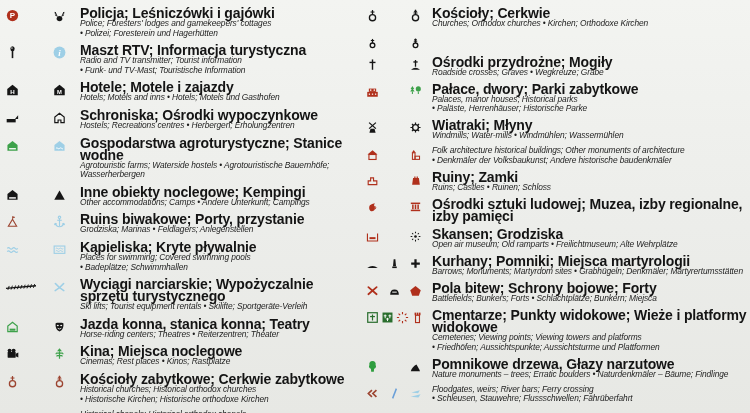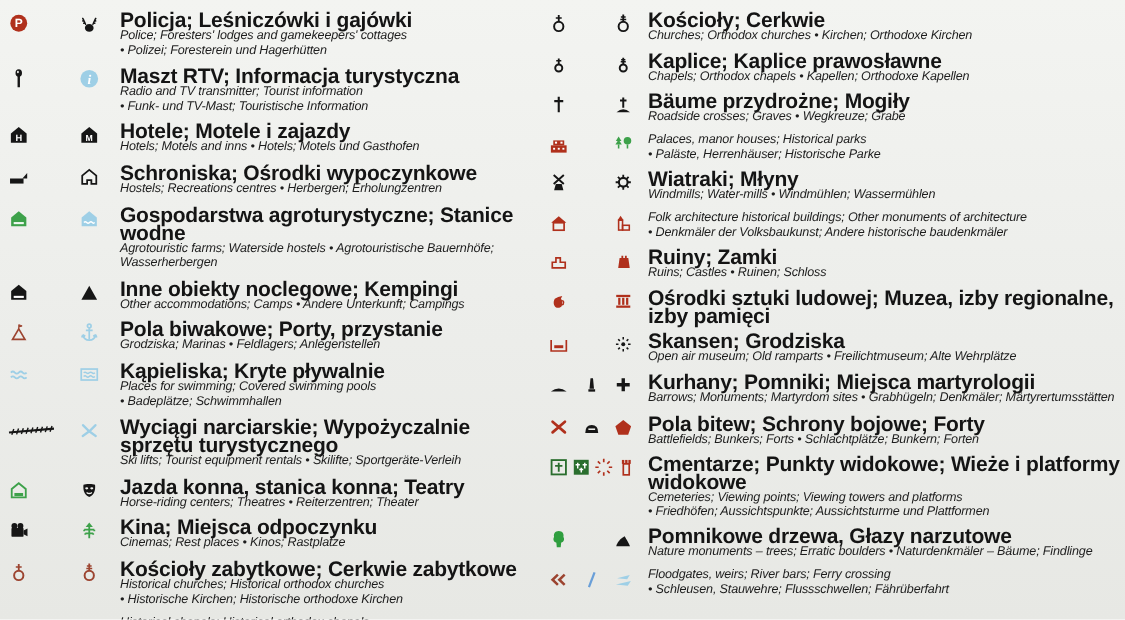--- a/index.html
+++ b/index.html
@@ -172,21 +172,21 @@
               <g stroke="#9ecfe6" fill="none" stroke-width="1.2">
                 <circle cx="8" cy="3.5" r="1.3"></circle>
                 <line x1="8" y1="4.8" x2="8" y2="13.2"></line>
                 <line x1="5.6" y1="6.7" x2="10.4" y2="6.7"></line>
                 <path d="M3.4 9.8C4 12.4 6 13.6 8 13.6s4-1.2 4.6-3.8M3.4 9.8 2.7 11.8M3.4 9.8 5.2 10.8M12.6 9.8l.7 2M12.6 9.8l-1.8 1"></path>
               </g>
             </svg>
           </span>
         </div>
     <div class="text" data-name="entry-text">
-      <div class="title" data-name="entry-title">Pola biwakowe; Porty, przystanie</div>
+      <div class="title" data-name="entry-title">Ruins biwakowe; Porty, przystanie</div>
     <div class="trans" data-name="entry-translation">Grodziska; Marinas • Feldlagers; Anlegenstellen</div>
         </div>
   </div>
 
   <div class="entry" data-name="legend-entry">
     <div class="icons" data-name="entry-icons">
           <span class="icon" data-name="swimming-place-icon">
             <svg viewBox="0 0 16 16" xmlns="http://www.w3.org/2000/svg">
               <g stroke="#9ecfe6" fill="none" stroke-width="1.3">
                 <path d="M2.4 6.8q1.4-1.5 2.8 0t2.8 0t2.8 0t2.8 0"></path>
@@ -274,21 +274,21 @@
               <path d="M8 2.4 10.6 5.6H5.4Z" fill="#3da14a"></path>
               <g stroke="#3da14a" stroke-width="1.3" fill="none">
                 <line x1="8" y1="5.6" x2="8" y2="13.6"></line>
                 <path d="M4.4 7.6h7.2M4.4 7.6v1.1M11.6 7.6v1.1"></path>
                 <path d="M5.2 10.2h5.6M5.2 10.2v1M10.8 10.2v1"></path>
               </g>
             </svg>
           </span>
         </div>
     <div class="text" data-name="entry-text">
-      <div class="title" data-name="entry-title">Kina; Miejsca odpoczynku</div>
+      <div class="title" data-name="entry-title">Kina; Miejsca noclegowe</div>
     <div class="trans" data-name="entry-translation">Cinemas; Rest places • Kinos; Rastplatze</div>
         </div>
   </div>
 
   <div class="entry" data-name="legend-entry">
     <div class="icons" data-name="entry-icons">
           <span class="icon" data-name="historical-church-icon">
             <svg viewBox="0 0 16 16" xmlns="http://www.w3.org/2000/svg">
               <line x1="8" y1="2.2" x2="8" y2="7.000000000000001" stroke="#9c4430" stroke-width="1.3"></line>
               <line x1="5.9" y1="4.3" x2="10.1" y2="4.3" stroke="#9c4430" stroke-width="1.1"></line>
@@ -371,24 +371,20 @@
           </span>
           <span class="icon" data-name="orthodox-chapel-icon">
             <svg viewBox="0 0 16 16" xmlns="http://www.w3.org/2000/svg">
               <line x1="8" y1="3.8" x2="8" y2="8.5" stroke="#161616" stroke-width="1.3"></line>
               <line x1="6.5" y1="5.1" x2="9.5" y2="5.1" stroke="#161616" stroke-width="1.1"></line>
               <line x1="6.2" y1="6.6" x2="9.8" y2="6.6" stroke="#161616" stroke-width="1.1"></line>
               <circle cx="8" cy="11" r="2.5" fill="none" stroke="#161616" stroke-width="1.4"></circle>
             </svg>
           </span>
         </div>
-    <div class="text" data-name="entry-text">
-      <div class="title" data-name="entry-title">Kaplice; Kaplice prawosławne</div>
-    <div class="trans" data-name="entry-translation">Chapels; Orthodox chapels • Kapellen; Orthodoxe Kapellen</div>
-        </div>
   </div>
 
   <div class="entry" data-name="legend-entry">
     <div class="icons" data-name="entry-icons">
           <span class="icon" data-name="roadside-cross-icon">
             <svg viewBox="0 0 16 16" xmlns="http://www.w3.org/2000/svg">
               <g stroke="#161616" stroke-width="1.5">
                 <line x1="8" y1="2.6" x2="8" y2="13.6"></line>
                 <line x1="4.8" y1="5.8" x2="11.2" y2="5.8"></line>
               </g>
@@ -398,21 +394,21 @@
             <svg viewBox="0 0 16 16" xmlns="http://www.w3.org/2000/svg">
               <path d="M3.2 13.6Q8 9.4 12.8 13.6Z" fill="#161616"></path>
               <g stroke="#161616" stroke-width="1.4">
                 <line x1="8" y1="3.2" x2="8" y2="10.4"></line>
                 <line x1="5.7" y1="5.3" x2="10.3" y2="5.3"></line>
               </g>
             </svg>
           </span>
         </div>
     <div class="text" data-name="entry-text">
-      <div class="title" data-name="entry-title">Bäume przydrożne; Mogiły</div>
+      <div class="title" data-name="entry-title">Ośrodki przydrożne; Mogiły</div>
     <div class="trans" data-name="entry-translation">Roadside crosses; Graves • Wegkreuze; Grabe</div>
         </div>
   </div>
 
   <div class="entry" data-name="legend-entry">
     <div class="icons" data-name="entry-icons">
           <span class="icon" data-name="palace-icon">
             <svg viewBox="0 0 16 16" xmlns="http://www.w3.org/2000/svg">
               <rect x="2.4" y="8.4" width="11.2" height="5.2" fill="#b0301c"></rect>
               <rect x="4.1" y="4.9" width="7.8" height="3.5" fill="#b0301c"></rect>
@@ -427,20 +423,21 @@
             <svg viewBox="0 0 16 16" xmlns="http://www.w3.org/2000/svg">
               <path d="M4.7 2.2 6.7 5.3H2.7Z" fill="#3da14a"></path>
               <path d="M4.7 4.2 7 7.9H2.4Z" fill="#3da14a"></path>
               <line x1="4.7" y1="7.9" x2="4.7" y2="10.6" stroke="#3da14a" stroke-width="1.1"></line>
               <circle cx="11" cy="5.2" r="2.7" fill="#3da14a"></circle>
               <line x1="11" y1="7.9" x2="11" y2="10.6" stroke="#3da14a" stroke-width="1.1"></line>
             </svg>
           </span>
         </div>
     <div class="text" data-name="entry-text">
+      <div class="title" data-name="entry-title">Pałace, dwory; Parki zabytkowe</div>
     <div class="trans" data-name="entry-translation">Palaces, manor houses; Historical parks</div>
           <div class="trans" data-name="entry-translation">• Paläste, Herrenhäuser; Historische Parke</div>
         </div>
   </div>
 
   <div class="entry" data-name="legend-entry">
     <div class="icons" data-name="entry-icons">
           <span class="icon" data-name="windmill-icon">
             <svg viewBox="0 0 16 16" xmlns="http://www.w3.org/2000/svg">
               <path d="M5.9 9.2h4.2l1.2 4.4H4.7Z" fill="#161616"></path>
@@ -592,21 +589,21 @@
             </svg>
           </span>
           <span class="icon" data-name="fort-icon">
             <svg viewBox="0 0 16 16" xmlns="http://www.w3.org/2000/svg">
               <path d="M8 3.2 13.6 7.6 11.5 13.6H4.5L2.4 7.6Z" fill="#b0301c"></path>
             </svg>
           </span>
         </div>
     <div class="text" data-name="entry-text">
       <div class="title" data-name="entry-title">Pola bitew; Schrony bojowe; Forty</div>
-    <div class="trans" data-name="entry-translation">Battlefields; Bunkers; Forts • Schlachtplätze; Bunkern; Forten</div>
+    <div class="trans" data-name="entry-translation">Battlefields; Bunkers; Forts • Schlachtplätze; Bunkern; Miejsca</div>
         </div>
   </div>
 
   <div class="entry" data-name="legend-entry">
     <div class="icons" data-name="entry-icons">
           <span class="icon" data-name="cemetery-icon">
             <svg viewBox="0 0 16 16" xmlns="http://www.w3.org/2000/svg">
               <rect x="2.9" y="2.9" width="10.2" height="10.2" fill="none" stroke="#2a6e2e" stroke-width="1.3"></rect>
               <g stroke="#2a6e2e" stroke-width="1.3">
                 <line x1="8" y1="4.8" x2="8" y2="11.2"></line>

